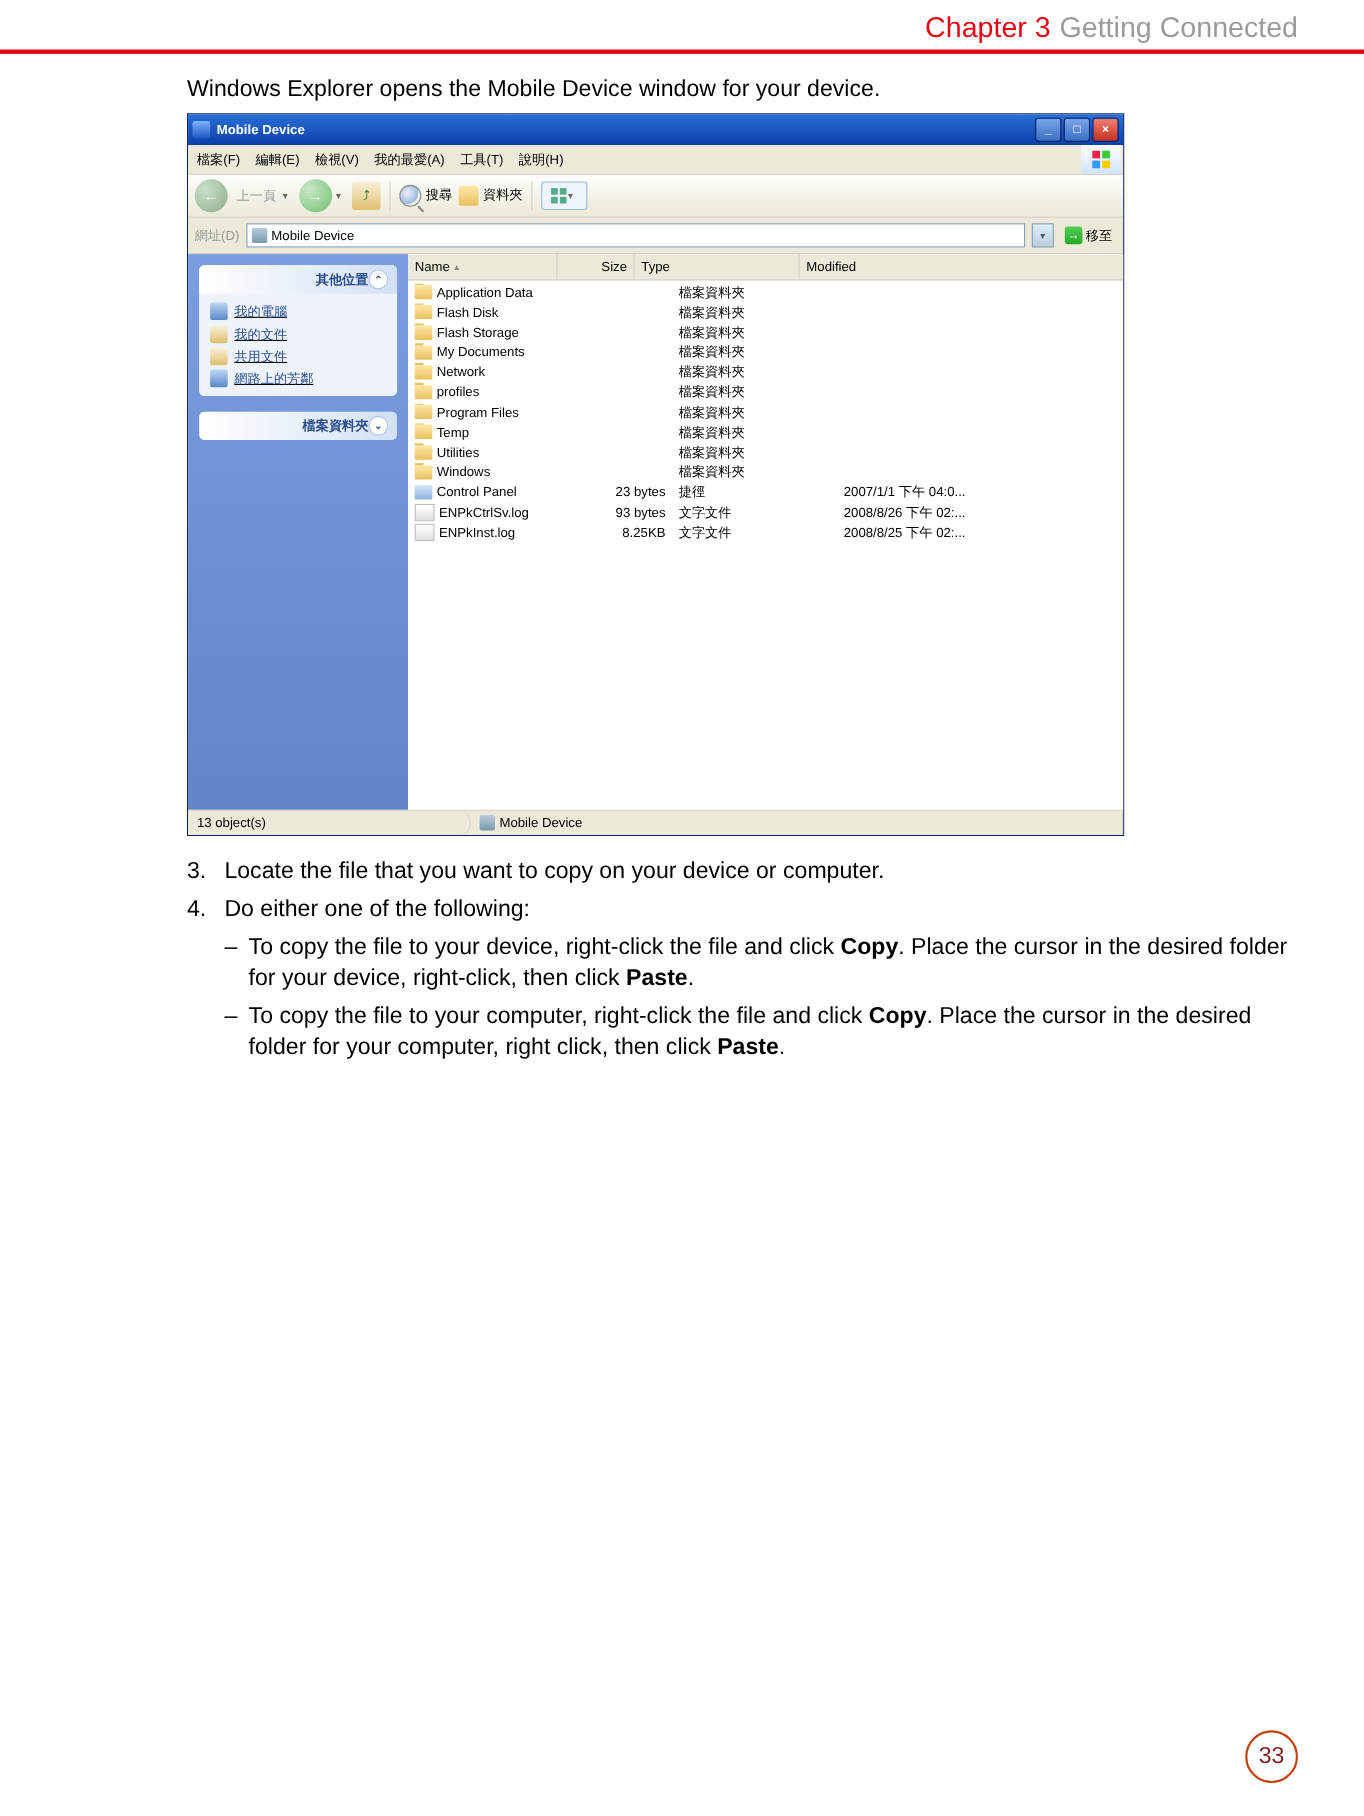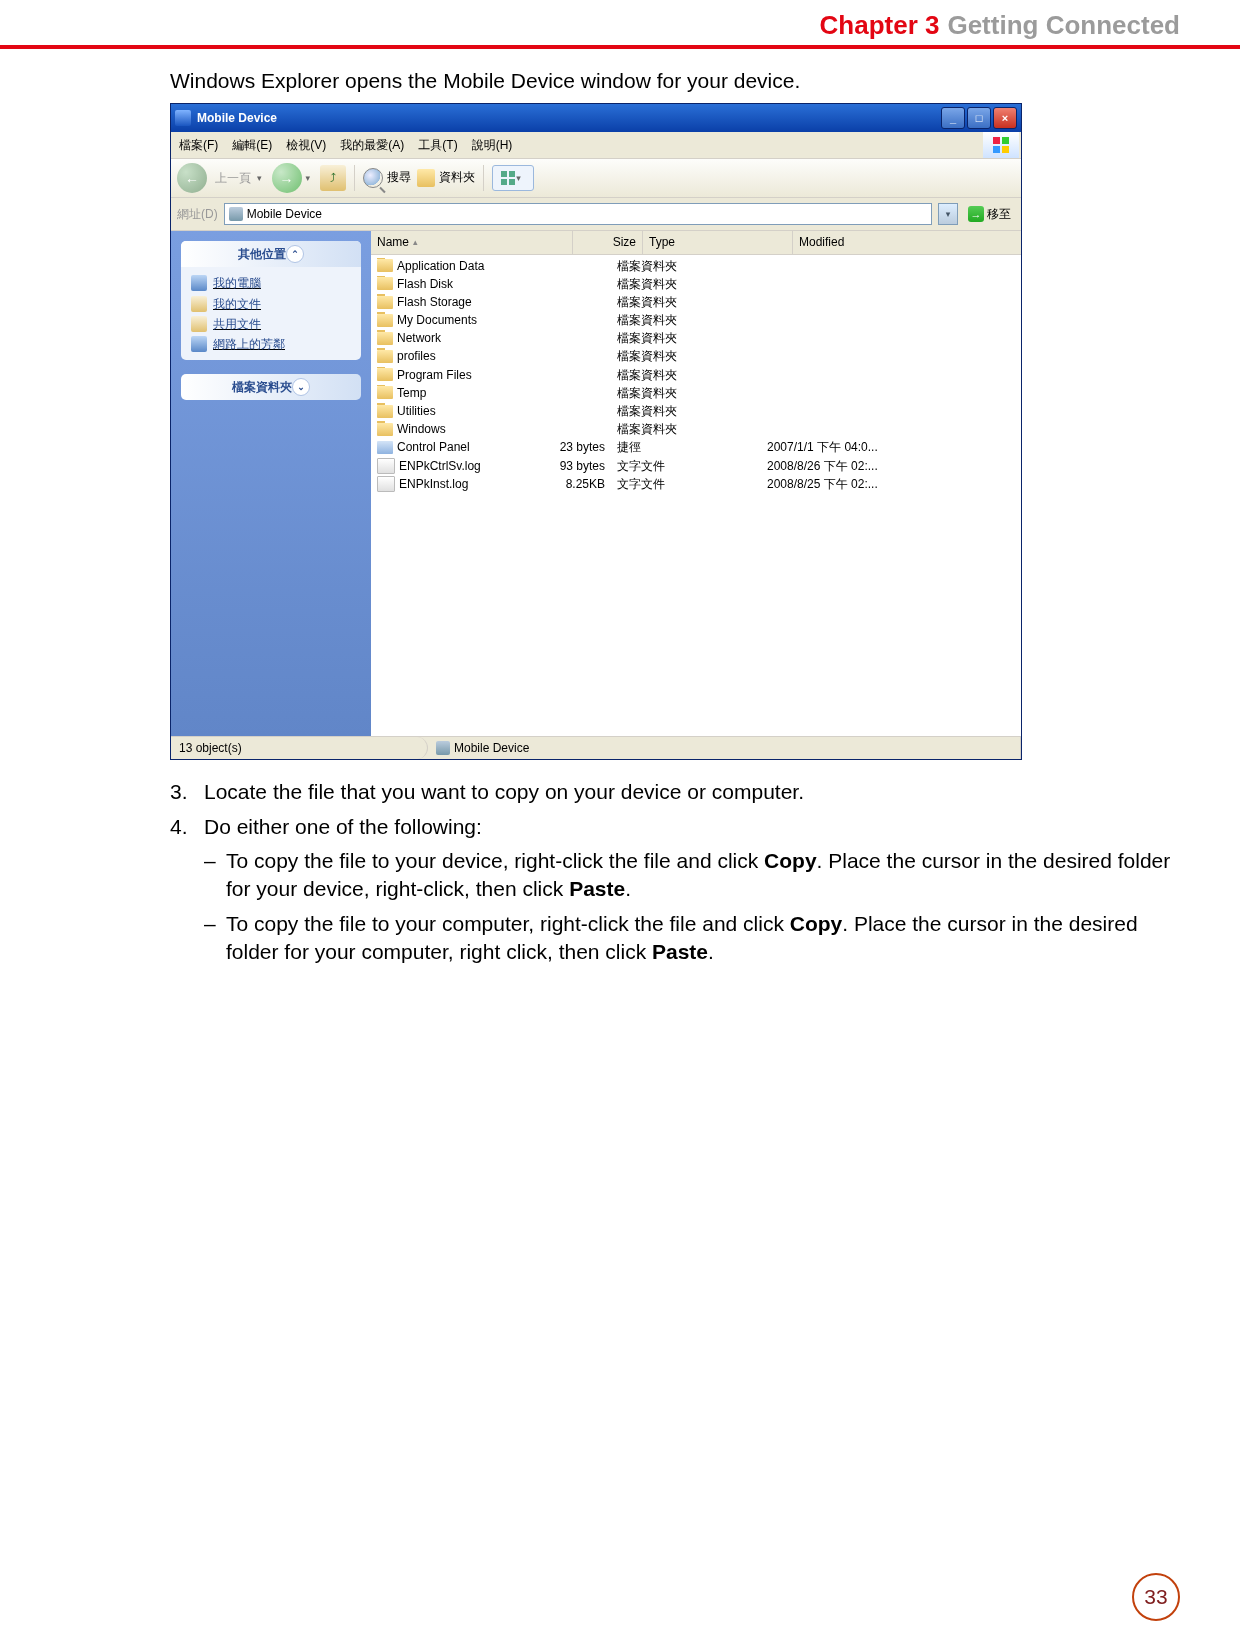--- a/index.html
+++ b/index.html
@@ -13,21 +13,21 @@
     width: 1240px;
     min-height: 1651px;
     position: relative;
     box-sizing: border-box;
   }
   .header-bar {
     display: flex;
     justify-content: flex-end;
     padding: 10px 60px 4px 0;
     font-family: Arial, Helvetica, sans-serif;
-    font-weight: bold;
+    font-weight: normal;
     font-size: 26px;
   }
   .header-bar .ch-red { color: #E30613; margin-right: 8px; }
   .header-bar .ch-grey { color: #9b9b9b; }
   .red-rule {
     border: none;
     border-top: 4px solid #E30613;
     margin: 0;
   }
   .content {
@@ -231,21 +231,21 @@
     background: #eef3fb;
     border-radius: 5px;
     overflow: hidden;
   }
   .sb-head {
     background: linear-gradient(to right, #fff, #d2e0f4);
     color: #2a4d8f;
     font-weight: bold;
     padding: 4px 8px;
     display: flex;
-    justify-content: center;
+    justify-content: flex-end;
     align-items: center;
     font-size: 12px;
   }
   .sb-head .chev {
     width: 16px; height: 16px;
     border-radius: 50%;
     background: #fff;
     border: 1px solid #b0c4e4;
     display: flex; align-items: center; justify-content: center;
     font-size: 9px; color: #2a4d8f;
@@ -278,21 +278,21 @@
     font-size: 12px;
   }
   .files-head .col {
     padding: 3px 6px;
     border-right: 1px solid #d4d0c8;
     box-sizing: border-box;
     display: flex;
     align-items: center;
     gap: 4px;
   }
-  .col.name { width: 202px; }
+  .col.name { width: 136px; }
   .col.size { width: 70px; text-align: right; justify-content: flex-end; }
   .col.type { width: 150px; }
   .col.mod  { flex: 1; border-right: none; }
   .files-body { padding: 2px 0; }
   .row {
     display: flex;
     font-size: 12px;
     color: #000;
     padding: 1px 0;
   }

